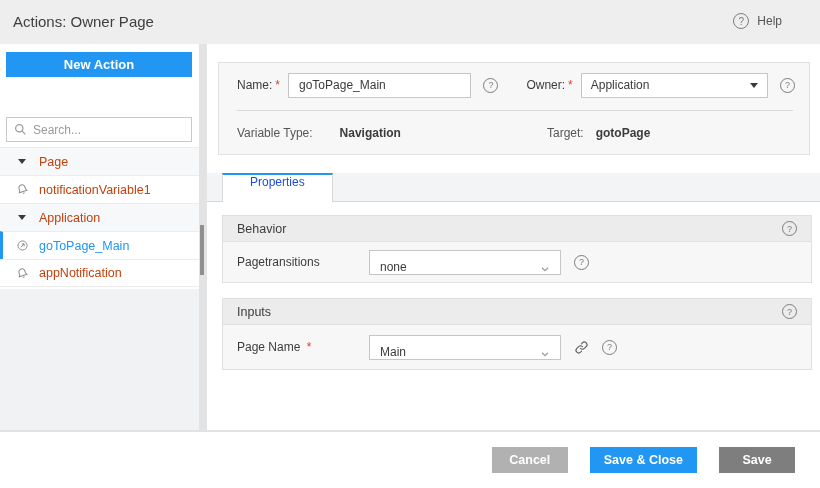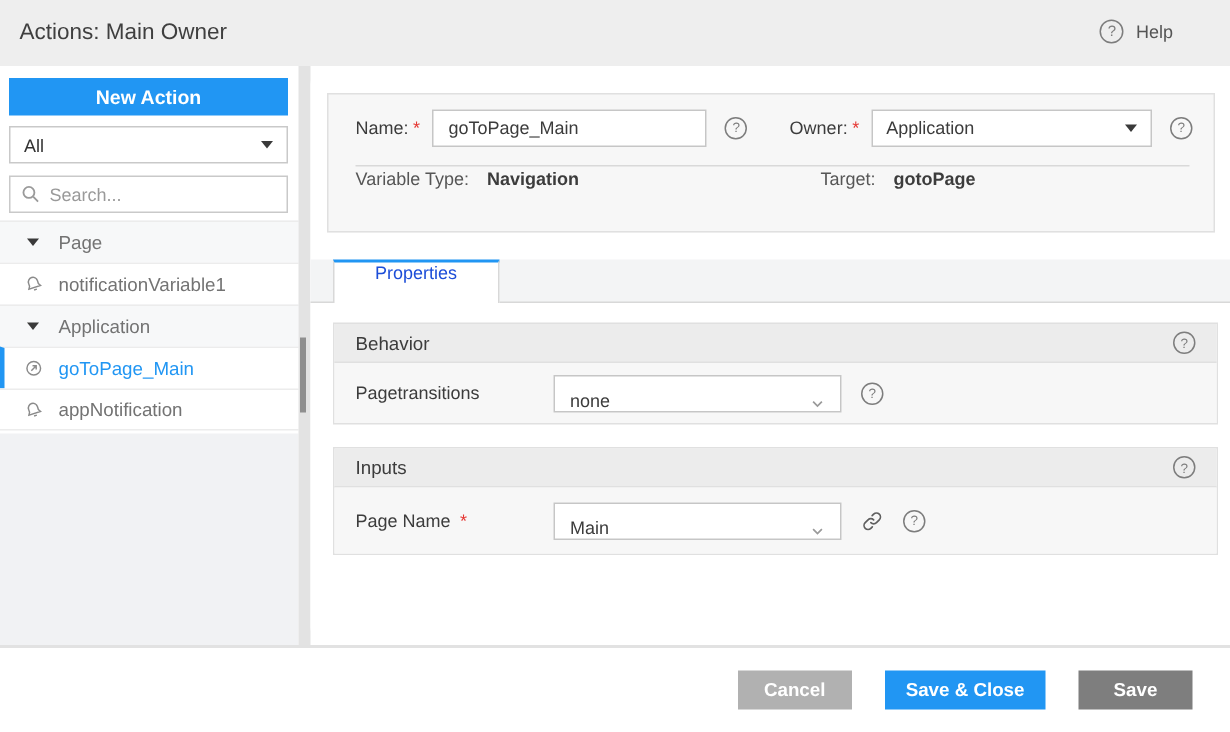--- a/index.html
+++ b/index.html
@@ -45,21 +45,21 @@
   }
   .search-box svg { flex:0 0 auto; margin-right:6px; }
   .search-input {
     border:none; outline:none; width:100%; font-family:inherit; font-size:12px; color:#444; background:transparent;
   }
   .search-input::placeholder { color:#9a9a9a; }
 
   .tree { position:absolute; left:0; top:103px; width:199px; }
   .tree-row {
     height:28px; display:flex; align-items:center; padding-left:15px;
-    border-top:1px solid #ececec; font-size:12.5px; color:#737373; cursor:pointer; background:#fff;
+    border-top:1px solid #ececec; font-size:12.5px; color:#c2410c; cursor:pointer; background:#fff;
   }
   .tree-row.group { background:#f7f8f9; }
   .tree-row .glyph { width:14px; display:flex; justify-content:center; margin-right:10px; flex:0 0 auto; }
   .tree-row.selected { border-left:3px solid #2196f3; padding-left:12px; color:#2196f3; }
   .tree-row:last-of-type { border-bottom:1px solid #ececec; }
   .caret-down {
     width:0; height:0; border-left:4px solid transparent; border-right:4px solid transparent;
     border-top:5px solid #3a3a3a;
   }
   .tree-filler { position:absolute; left:0; top:245px; width:199px; height:141px; background:#f1f2f4; }
@@ -82,21 +82,21 @@
     margin-left:8px; width:188px; height:25px; border:1px solid #c6c6c6; background:#fff;
     font-family:inherit; font-size:12px; color:#3c3c3c; padding:0 10px; outline:none;
   }
   .row1 .qicon { margin-left:12px; }
   .owner-lbl { margin-left:28px; }
   .fake-select {
     margin-left:8px; width:192px; height:25px; border:1px solid #c6c6c6; background:#fff;
     display:flex; align-items:center; padding:0 9px; font-size:12px; color:#3c3c3c; cursor:pointer;
   }
   .panel-div { position:absolute; left:18px; right:16px; top:47px; border-top:1px solid #d9d9d9; }
-  .row2 { position:absolute; left:18px; right:14px; top:44px; height:24px; display:flex; align-items:center; }
+  .row2 { position:absolute; left:18px; right:14px; top:58px; height:24px; display:flex; align-items:center;gap:15px; }
   .ro-label { font-size:12px; color:#565656; }
   .ro-value { font-size:12px; font-weight:bold; color:#3c3c3c; margin-left:12px; }
   .target-group { position:absolute; left:310px; display:flex; align-items:center; }
 
   
   .tabbar {
     position:absolute; left:0; top:129px; width:613px; height:29px;
     background:#f3f4f5; border-bottom:1px solid #d8d8d8;
   }
   .tab {
@@ -135,34 +135,30 @@
     cursor:pointer; padding:0 14px; min-width:76px;
   }
   .btn-cancel { background:#b1b1b1; }
   .btn-save { background:#7e7e7e; }
   .btn-savec { background:#2196f3; min-width:79px; }
 </style>
 </head>
 <body>
 
 <div class="header">
-  <div class="header-title">Actions: Main Owner</div>
+  <div class="header-title">Actions: Owner Page</div>
   <div class="help-wrap">
     <span class="qicon"></span>
     <span class="help-label">Help</span>
   </div>
 </div>
 
 <div class="sidebar">
   <button class="btn-new">New Action</button>
 
-  <div class="filter-select">
-    <span>All</span>
-    <span class="caret-solid"></span>
-  </div>
 
   <div class="search-box">
     <svg width="13" height="13" viewBox="0 0 16 16" fill="none" stroke="#9a9a9a" stroke-width="1.5">
       <circle cx="6.5" cy="6.5" r="4.5"></circle>
         <line x1="10" y1="10" x2="14" y2="14"></line>
     </svg>
     <input class="search-input" placeholder="Search..." style="">
   </div>
 
   <div class="tree">

